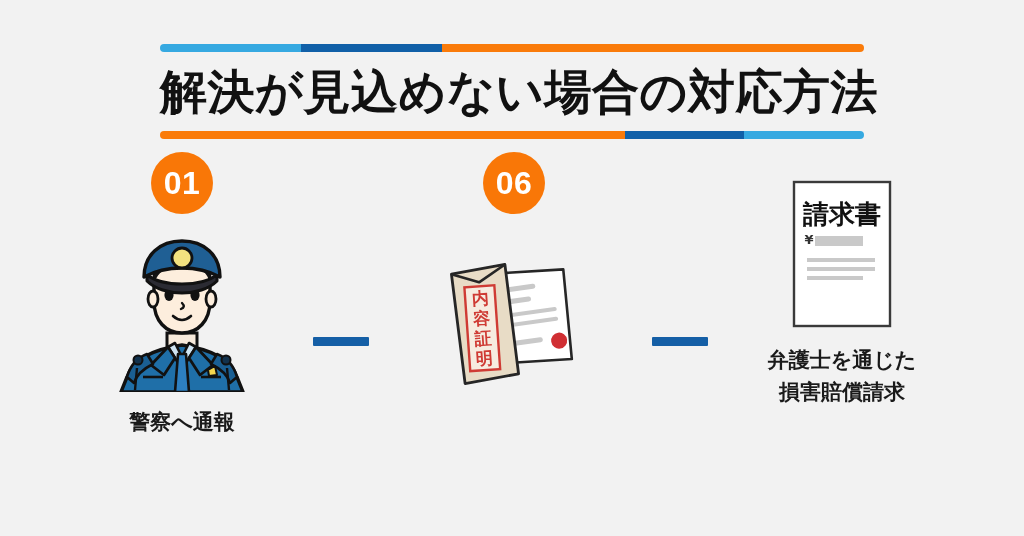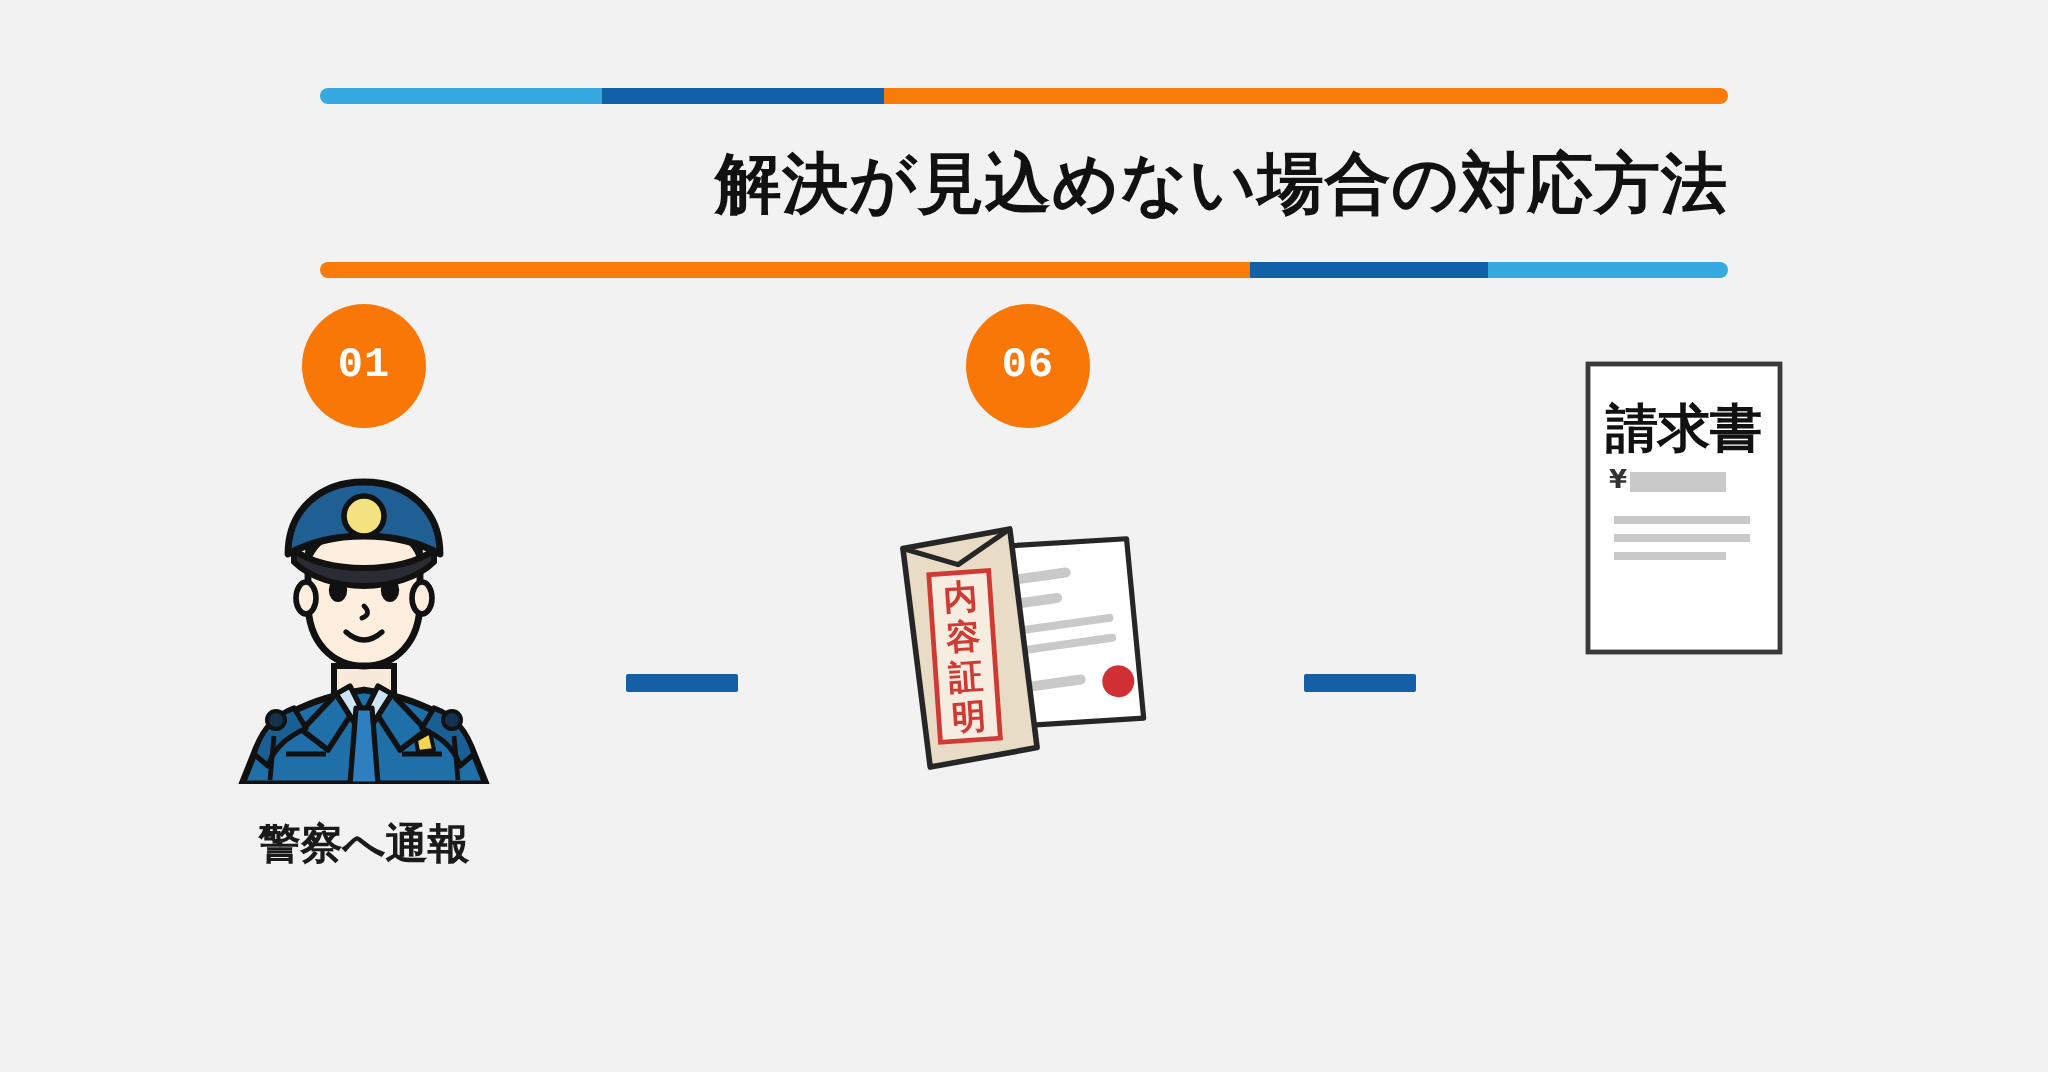--- a/index.html
+++ b/index.html
@@ -28,21 +28,21 @@
     overflow: hidden;
     display: flex;
     width: 100%;
   }
   .rule-seg { height: 100%; }
 
   .title-text {
     text-align: right;
     font-family: "DejaVu Sans", sans-serif;
     font-weight: 700;
-    font-size: 33px;
+    font-size: 47px;
     line-height: 62px;
     color: #111111;
     letter-spacing: 0.5px;
     margin: 9px 0 8px 0;
     white-space: nowrap;
   }
 
   
   .steps {
     position: absolute;
@@ -64,24 +64,23 @@
   .badge {
     width: 62px;
     height: 62px;
     border-radius: 50%;
     background: #f97707;
     color: #ffffff;
     margin: 0 auto;
     display: flex;
     align-items: center;
     justify-content: center;
-    font-size: 21px;
+    font-size: 32px;
     font-weight: 700;
     letter-spacing: 0.5px;
-    font-family: Liberation Mono, monospace;
   }
 
   .art {
     height: 160px;
     margin-top: 18px;
     display: flex;
     align-items: flex-end;
     justify-content: center;
   }
 
@@ -223,18 +222,20 @@
         <rect x="9" y="4" width="96" height="144" fill="#ffffff" stroke="#3a3a3a" stroke-width="2.4"></rect>
         <text x="57" y="45" font-family="'DejaVu Sans', sans-serif" font-size="26" font-weight="700" fill="#111111" text-anchor="middle">請求書</text>
         <text x="24" y="66" font-family="'DejaVu Sans', sans-serif" font-size="13" font-weight="700" fill="#333333" text-anchor="middle">¥</text>
         <rect x="30" y="58" width="48" height="10" fill="#c9c9c9"></rect>
         <rect x="22" y="80" width="68" height="4" fill="#c9c9c9"></rect>
         <rect x="22" y="89" width="68" height="4" fill="#c9c9c9"></rect>
         <rect x="22" y="98" width="56" height="4" fill="#c9c9c9"></rect>
       </svg>
     </div>
 
+    <div class="caption">弁護士を通じた
+損害賠償請求</div>
   </div>
 
   <div class="connector" id="connector-1"></div>
   <div class="connector" id="connector-2"></div>
 
 </div>
 
 </body></html>

